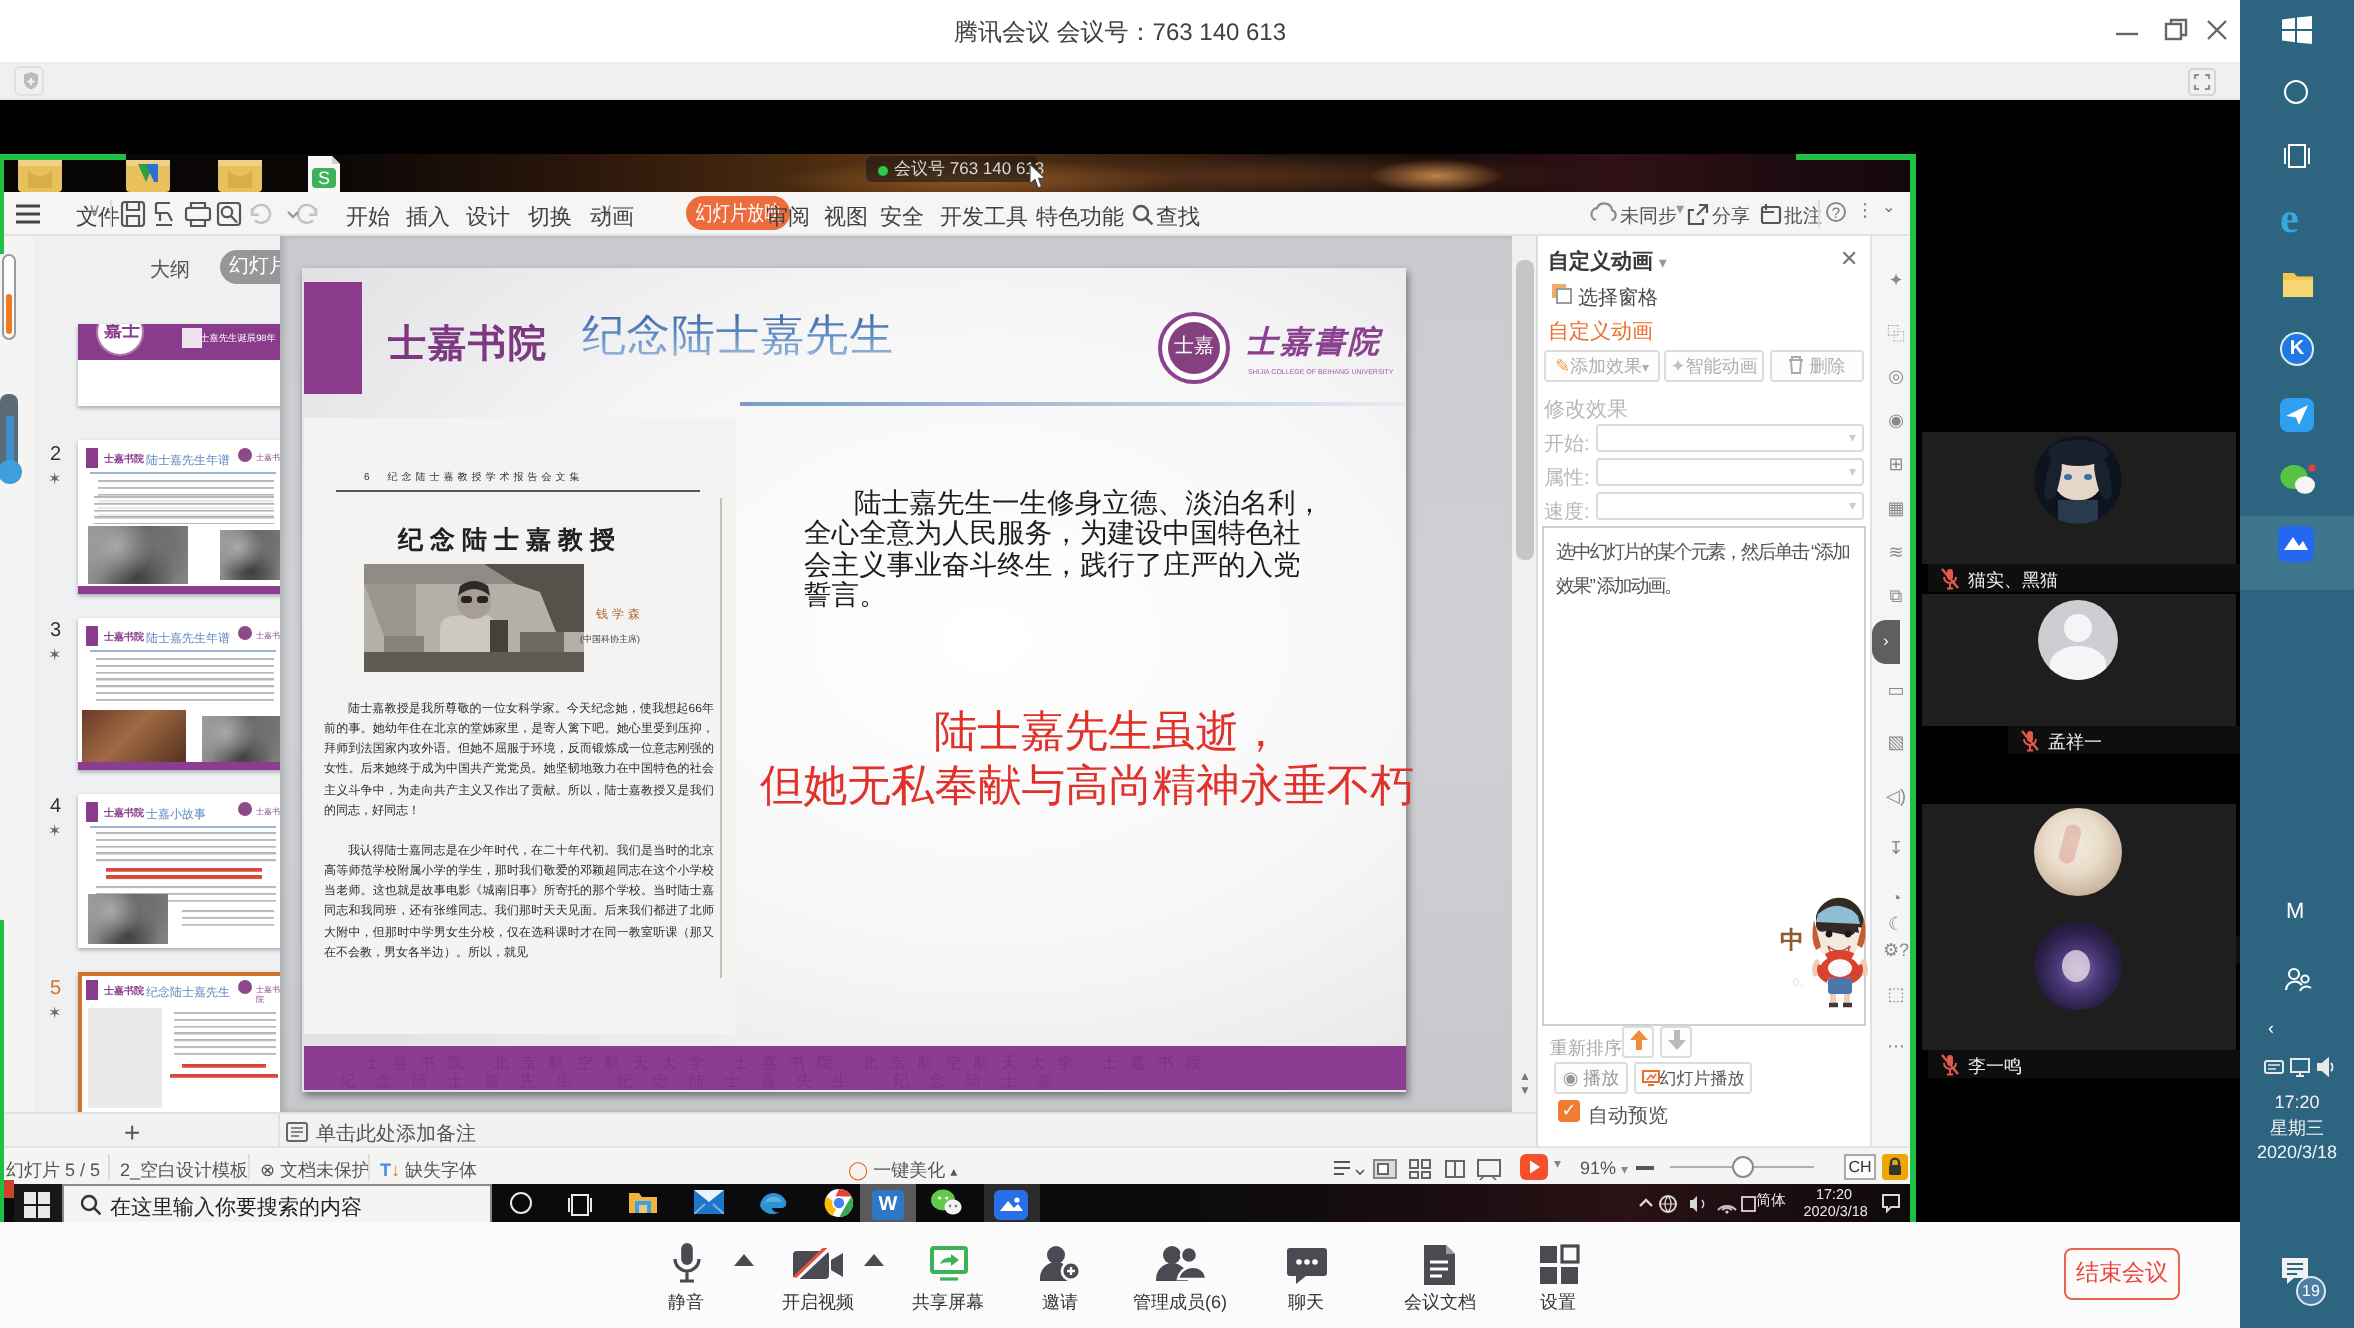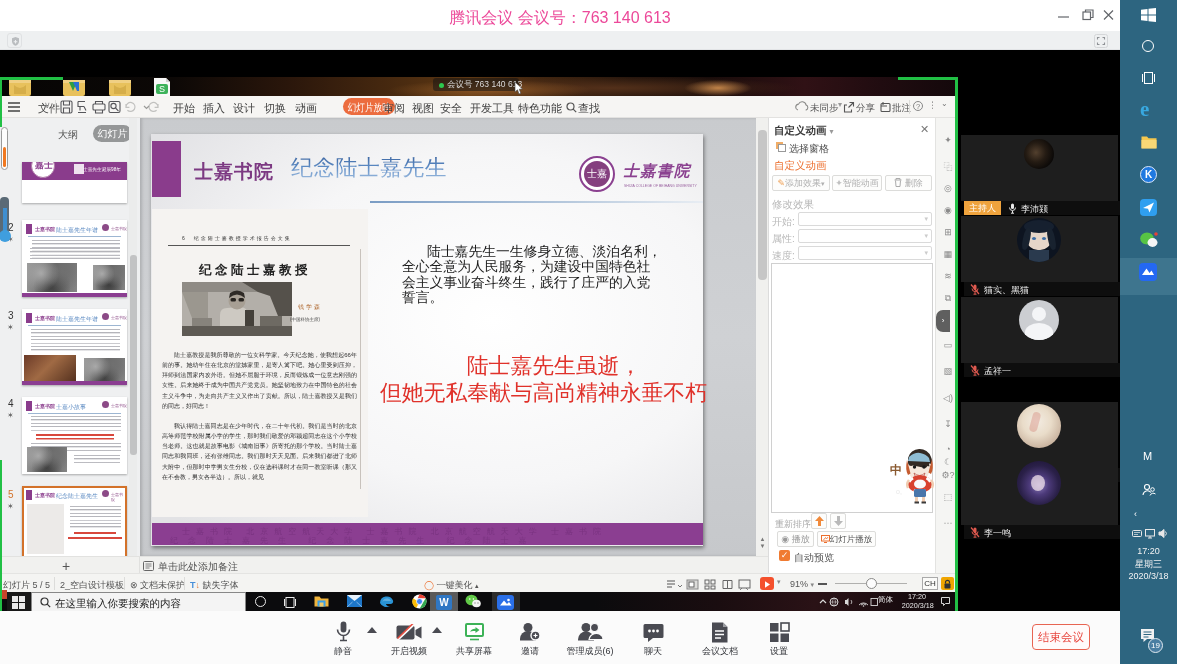--- a/index.html
+++ b/index.html
@@ -1,31 +1,31 @@
 <!DOCTYPE html>
 <html><head>
 <meta charset="utf-8">
 <style>
 * { margin:0; padding:0; box-sizing:border-box; }
 html,body { width:1177px; height:664px; overflow:hidden; }
 body { font-family:"Liberation Sans", sans-serif; position:relative; background:#000; }
 .abs { position:absolute; }
 
 #titlebar { left:0; top:0; width:1120px; height:31px; background:#fff; }
-#titletext { left:0; top:8px; width:1120px; text-align:center; font-size:16px; color:#ec4899; }
+#titletext { left:0; top:8px; width:1120px; text-align:center; font-size:12px; color:#404040; }
 #subbar { left:0; top:31px; width:1120px; height:19px; background:#eef0f1; border-bottom:1px solid #e2e4e6; }
 
 #stage { left:0; top:50px; width:958px; height:562px; background:#000; overflow:hidden; }
 #wall { left:0; top:27px; width:958px; height:19px; background:radial-gradient(ellipse 45px 11px at 718px 11px, #c08348 0%, rgba(0,0,0,0) 75%), radial-gradient(ellipse 130px 13px at 490px 13px, #8a5524 0%, rgba(0,0,0,0) 78%), radial-gradient(ellipse 230px 15px at 610px 11px, #53301a 0%, rgba(0,0,0,0) 82%), linear-gradient(90deg,#060504 0%,#0c0806 18%,#2a160b 30%,#4a2b10 42%,#5e3813 49%,#40250f 56%,#20120b 66%,#180c0a 74%,#301115 84%,#200c10 92%,#14080b 100%); }
 
 #wps { left:0; top:46px; width:958px; height:516px; background:#f4f4f2; }
 #ribbon { left:0; top:0; width:958px; height:22px; background:#f6f5f3; border-bottom:1px solid #e3e2e0; }
 .rtab { position:absolute; top:5px; font-size:11px; color:#424242; }
 #playpill { left:323px; top:2px; width:52px; height:17px; background:#ec6c3e; border-radius:9px; color:#fff; font-size:10.5px; text-align:center; line-height:18px;margin-left:20px; }
-#lpanel { left:0; top:22px; width:140px; height:438px; background:#eff0f1; }
+#lpanel { left:17px; top:22px; width:140px; height:438px; background:#eff0f1; }
 #editor { left:140px; top:22px; width:616px; height:438px; background:linear-gradient(180deg,#c9cbce 0%,#cfd1d4 50%,#c6c8cb 100%); box-shadow:inset 2px 0 3px rgba(0,0,0,.15); }
 #vscroll { left:756px; top:22px; width:12px; height:438px; background:#f0f0ee; }
 #slide { left:151px; top:38px; width:552px; height:412px; background:radial-gradient(ellipse 420px 300px at 62% 45%, #ffffff 0%, #f6f6f7 55%, #e2e2e5 100%); box-shadow:1px 2px 4px rgba(0,0,0,.45); }
 #apane { left:768px; top:22px; width:167px; height:455px; background:#fff; border-left:1px solid #dcdcdc; }
 #istrip { left:935px; top:22px; width:23px; height:455px; background:#f5f5f3; border-left:1px solid #e3e3e1; }
 #notesrow { left:0; top:460px; width:768px; height:17px; background:#f1f1ef; border-top:1px solid #e2e2e0; }
 #statusbar { left:0; top:477px; width:958px; height:19px; background:#f4f4f2; border-top:1px solid #e4e4e2; }
 .sbitem { position:absolute; top:5px; font-size:9px; color:#555; white-space:nowrap; }
 #stask { left:0; top:496px; width:958px; height:20px; background:linear-gradient(90deg,#0b0b0d 0%,#0b0b0d 62%,#1a0d10 75%,#2a1216 85%,#170b0e 95%,#0e0a0c 100%); }
 
@@ -318,20 +318,21 @@
             <path d="M0.5 2 h7 M2 2 v-1.5 h4 v1.5 M1.5 2.5 l0.5 6 h4 l0.5 -6" stroke="#aaa" fill="none"></path>
           </svg> 删除</div>
         <div class="abs" style="left:3px;top:80px;font-size:10.5px;color:#b9b9b9;">修改效果</div>
         <div class="abs plabel" style="top:97px;">开始:</div>
         <div class="abs psel" style="top:94px;"></div>
         <div class="abs plabel" style="top:114px;">属性:</div>
         <div class="abs psel" style="top:111px;"></div>
         <div class="abs plabel" style="top:131px;">速度:</div>
         <div class="abs psel" style="top:128px;"></div>
         <div class="abs" style="left:2px;top:145px;width:162px;height:250px;border:1px solid #d0d0d0;background:#fff;"></div>
+        <div class="abs" style="left:9px;top:150px;width:152px;font-size:9.5px;letter-spacing:-1.1px;color:#555;line-height:17px;white-space:nowrap;">选中幻灯片的某个元素，然后单击 “添加<br>效果” 添加动画。</div>
         <div class="abs" style="left:6px;top:400px;font-size:9px;color:#aaa;">重新排序</div>
         <div class="abs ordbtn" style="left:42px;top:395px;"><svg width="9" height="10" viewBox="0 0 9 10">
             <path d="M4.5 0 L9 5 H6 V10 H3 V5 H0 Z" fill="#f08a3c"></path>
           </svg></div>
         <div class="abs ordbtn" style="left:61px;top:395px;"><svg width="9" height="10" viewBox="0 0 9 10">
             <path d="M4.5 10 L9 5 H6 V0 H3 V5 H0 Z" fill="#b9b9b9"></path>
           </svg></div>
         <div class="abs pbtn" style="left:8px;top:413px;width:37px;color:#999;font-size:9px;">◉ 播放</div>
         <div class="abs pbtn" style="left:48px;top:413px;width:59px;color:#555;font-size:8.5px;"><svg width="9" height="8" viewBox="0 0 9 8" style="vertical-align:-1px;">
             <rect x="0.5" y="0.5" width="8" height="5.5" fill="none" stroke="#ec6e2d"></rect>
@@ -532,31 +533,20 @@
     <div id="thermo">
       <div class="abs" style="left:1px;top:77px;width:7px;height:43px;background:#fdfdfd;border:1.5px solid #9a9a9a;border-radius:4px;"></div>
       <div class="abs" style="left:3px;top:97px;width:3px;height:20px;background:#f07820;border-radius:2px;"></div>
       <div class="abs" style="left:0px;top:147px;width:9px;height:36px;background:#5a6a76;border-radius:4px 4px 0 0;"></div>
       <div class="abs" style="left:2.5px;top:158px;width:4px;height:28px;background:#3f8fd0;"></div>
       <div class="abs" style="left:-1px;top:180px;width:12px;height:12px;border-radius:50%;background:#3f9ede;"></div>
     </div>
   </div>
 
   <div class="abs" id="vidcol">
-    <div class="tile" style="top:85px;">
-      <div class="abs" style="left:63px;top:4px;width:30px;height:30px;border-radius:50%;background:radial-gradient(circle at 40% 45%, #53402e 0%, #241b13 40%, #0a0807 75%, #050404 100%);"></div>
-      <div class="namerow" style="top:66px;">
-        <div class="abs" style="left:0;top:0;width:37px;height:14px;background:#efa33d;color:#fff;font-size:9px;text-align:center;line-height:14px;">主持人</div>
-        <svg class="abs" style="left:44px;top:2px;" width="9" height="11" viewBox="0 0 9 11">
-          <rect x="3" y="0.5" width="3" height="5.5" rx="1.5" fill="#e8e8e8"></rect>
-          <path d="M1.5 4.5 a3 3 0 0 0 6 0 M4.5 8 v2 M3 10.2 h3" stroke="#e8e8e8" stroke-width="1" fill="none"></path>
-        </svg>
-        <div class="abs" style="left:57px;top:2px;">李沛颎</div>
-      </div>
-    </div>
     <div class="tile" style="top:166px;">
       <div class="abs" style="left:56px;top:2px;width:44px;height:44px;border-radius:50%;background:#0d1420;overflow:hidden;">
         <div class="abs" style="left:10px;top:10px;width:24px;height:22px;border-radius:50% 50% 45% 45%;background:#e6d6c8;"></div>
         <div class="abs" style="left:7px;top:2px;width:30px;height:13px;border-radius:50%;background:#16202f;"></div>
         <div class="abs" style="left:6px;top:10px;width:7px;height:22px;border-radius:40%;background:#18222f;transform:rotate(12deg);"></div>
         <div class="abs" style="left:31px;top:10px;width:7px;height:22px;border-radius:40%;background:#18222f;transform:rotate(-12deg);"></div>
         <div class="abs" style="left:15px;top:19px;width:4px;height:3px;border-radius:50%;background:#3d6ea5;"></div>
         <div class="abs" style="left:25px;top:19px;width:4px;height:3px;border-radius:50%;background:#3d6ea5;"></div>
         <div class="abs" style="left:12px;top:32px;width:20px;height:12px;background:#2a3a4e;"></div>
       </div>
@@ -567,21 +557,21 @@
           <path d="M1 0.5 L9 10" stroke="#e05a50" stroke-width="1.2"></path>
         </svg>
         <div class="abs" style="left:20px;top:2px;">猫实、黑猫</div>
       </div>
     </div>
     <div class="tile" style="top:247px;">
       <div class="abs" style="left:58px;top:3px;width:40px;height:40px;border-radius:50%;background:#ccced2;overflow:hidden;">
         <div class="abs" style="left:13px;top:7px;width:14px;height:14px;border-radius:50%;background:#f4f5f7;"></div>
         <div class="abs" style="left:6px;top:23px;width:28px;height:18px;border-radius:50% 50% 0 0;background:#f4f5f7;"></div>
       </div>
-      <div class="namerow" style="top:66px;">
+      <div class="namerow" style="top:66px;margin-left:40px;">
         <svg class="abs" style="left:6px;top:2px;" width="10" height="11" viewBox="0 0 10 11">
           <rect x="3.5" y="0.5" width="3" height="5.5" rx="1.5" fill="#e05a50"></rect>
           <path d="M2 4.5 a3 3 0 0 0 6 0 M5 8 v2 M3.5 10.2 h3" stroke="#e05a50" stroke-width="1" fill="none"></path>
           <path d="M1 0.5 L9 10" stroke="#e05a50" stroke-width="1.2"></path>
         </svg>
         <div class="abs" style="left:20px;top:2px;">孟祥一</div>
       </div>
     </div>
     <div class="tile" style="top:328px;margin-top:24px;">
       <div class="abs" style="left:56px;top:2px;width:44px;height:44px;border-radius:50%;background:radial-gradient(circle at 45% 40%, #f3ece2 0%, #e9dcc9 40%, #cdb8a4 70%, #a18c7a 100%);"></div>

